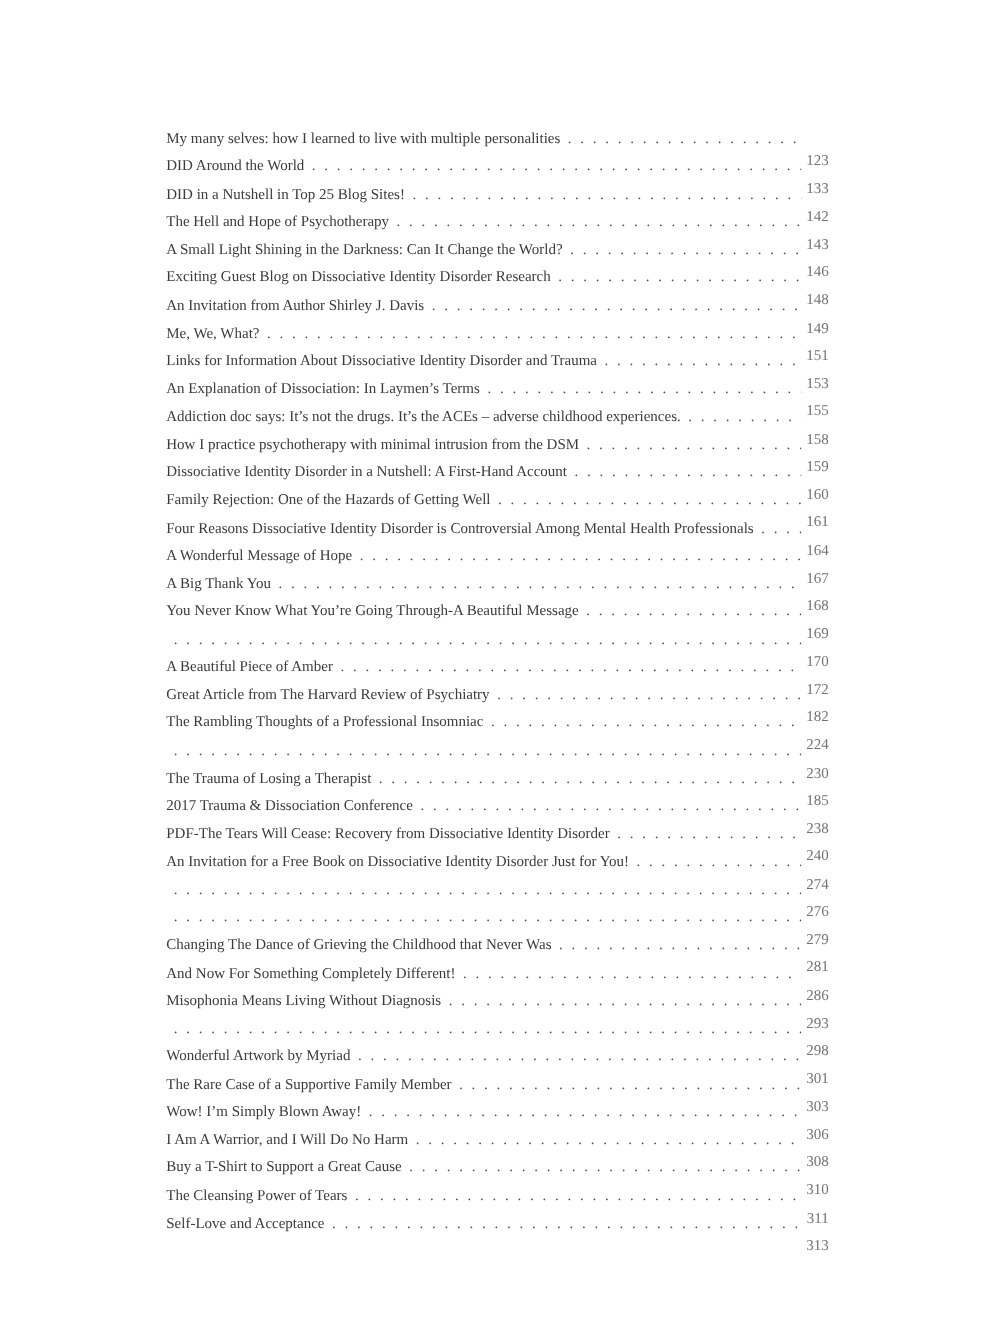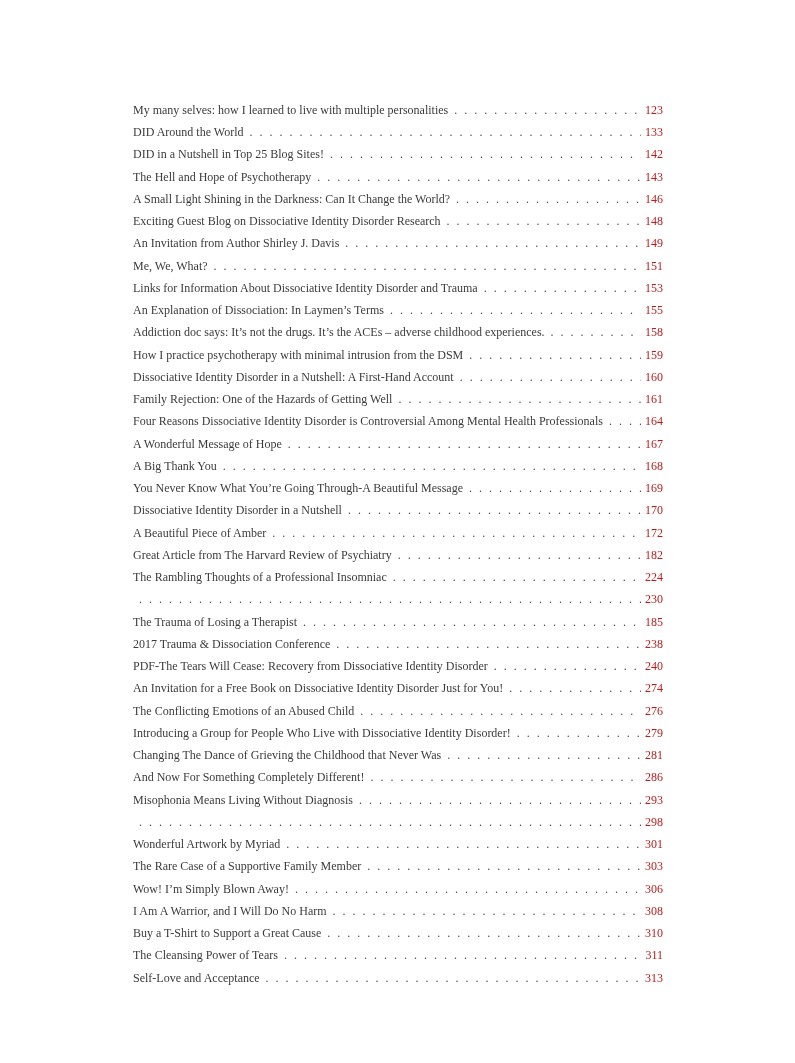--- a/index.html
+++ b/index.html
@@ -17,21 +17,21 @@
     color: #3b3b3b;
   }
   .toc {
     position: absolute;
     left: 133px;
     top: 99px;
     width: 530px; 
   }
   .toc-row {
     display: flex;
-    align-items: flex-end;
+    align-items: center;
     height: 22.26px;
     line-height: 22.26px;
     font-size: 12px;
     white-space: nowrap;
   }
   .entry-title {
     flex: 0 0 auto;
     white-space: nowrap;
     color: #3b3b3b;
   }
@@ -41,21 +41,21 @@
     white-space: nowrap;
     margin-left: 6px;
     margin-right: 4px;
     letter-spacing: 2px;
     color: #4a4a4a;
     min-width: 8px;
   }
   .entry-page {
     flex: 0 0 auto;
     text-align: right;
-    color: #b91c1c;
+    color: #737373;
     margin-top: 36px;
   }
 </style>
 </head>
 <body>
 
 <div class="page">
   <div class="toc">
       <div class="toc-row">
         <span class="entry-title">My many selves: how I learned to live with multiple personalities</span>
@@ -141,21 +141,20 @@
         <span class="entry-title">A Big Thank You</span>
         <span class="dot-leader">. . . . . . . . . . . . . . . . . . . . . . . . . . . . . . . . . . . . . . . . . . . . . . . . . . . . . . . . . . . . . . . . . . . . . . . . . . . . . . . . . . . . . . . . . . </span>
         <span class="entry-page">168</span>
       </div>
       <div class="toc-row">
         <span class="entry-title">You Never Know What You’re Going Through-A Beautiful Message</span>
         <span class="dot-leader">. . . . . . . . . . . . . . . . . . . . . . . . . . . . . . . . . . . . . . . . . . . . . . . . . . . . . . . . . . . . . . . . . . . . . . . . . . . . . . . . . . . . . . . . . . </span>
         <span class="entry-page">169</span>
       </div>
       <div class="toc-row">
-        <span class="entry-title">Dissociative Identity Disorder in a Nutshell</span>
         <span class="dot-leader">. . . . . . . . . . . . . . . . . . . . . . . . . . . . . . . . . . . . . . . . . . . . . . . . . . . . . . . . . . . . . . . . . . . . . . . . . . . . . . . . . . . . . . . . . . </span>
         <span class="entry-page">170</span>
       </div>
       <div class="toc-row">
         <span class="entry-title">A Beautiful Piece of Amber</span>
         <span class="dot-leader">. . . . . . . . . . . . . . . . . . . . . . . . . . . . . . . . . . . . . . . . . . . . . . . . . . . . . . . . . . . . . . . . . . . . . . . . . . . . . . . . . . . . . . . . . . </span>
         <span class="entry-page">172</span>
       </div>
       <div class="toc-row">
         <span class="entry-title">Great Article from The Harvard Review of Psychiatry</span>
@@ -185,26 +184,24 @@
         <span class="entry-title">PDF-The Tears Will Cease: Recovery from Dissociative Identity Disorder</span>
         <span class="dot-leader">. . . . . . . . . . . . . . . . . . . . . . . . . . . . . . . . . . . . . . . . . . . . . . . . . . . . . . . . . . . . . . . . . . . . . . . . . . . . . . . . . . . . . . . . . . </span>
         <span class="entry-page">240</span>
       </div>
       <div class="toc-row">
         <span class="entry-title">An Invitation for a Free Book on Dissociative Identity Disorder Just for You!</span>
         <span class="dot-leader">. . . . . . . . . . . . . . . . . . . . . . . . . . . . . . . . . . . . . . . . . . . . . . . . . . . . . . . . . . . . . . . . . . . . . . . . . . . . . . . . . . . . . . . . . . </span>
         <span class="entry-page">274</span>
       </div>
       <div class="toc-row">
-        <span class="entry-title">The Conflicting Emotions of an Abused Child</span>
         <span class="dot-leader">. . . . . . . . . . . . . . . . . . . . . . . . . . . . . . . . . . . . . . . . . . . . . . . . . . . . . . . . . . . . . . . . . . . . . . . . . . . . . . . . . . . . . . . . . . </span>
         <span class="entry-page">276</span>
       </div>
       <div class="toc-row">
-        <span class="entry-title">Introducing a Group for People Who Live with Dissociative Identity Disorder!</span>
         <span class="dot-leader">. . . . . . . . . . . . . . . . . . . . . . . . . . . . . . . . . . . . . . . . . . . . . . . . . . . . . . . . . . . . . . . . . . . . . . . . . . . . . . . . . . . . . . . . . . </span>
         <span class="entry-page">279</span>
       </div>
       <div class="toc-row">
         <span class="entry-title">Changing The Dance of Grieving the Childhood that Never Was</span>
         <span class="dot-leader">. . . . . . . . . . . . . . . . . . . . . . . . . . . . . . . . . . . . . . . . . . . . . . . . . . . . . . . . . . . . . . . . . . . . . . . . . . . . . . . . . . . . . . . . . . </span>
         <span class="entry-page">281</span>
       </div>
       <div class="toc-row">
         <span class="entry-title">And Now For Something Completely Different!</span>

